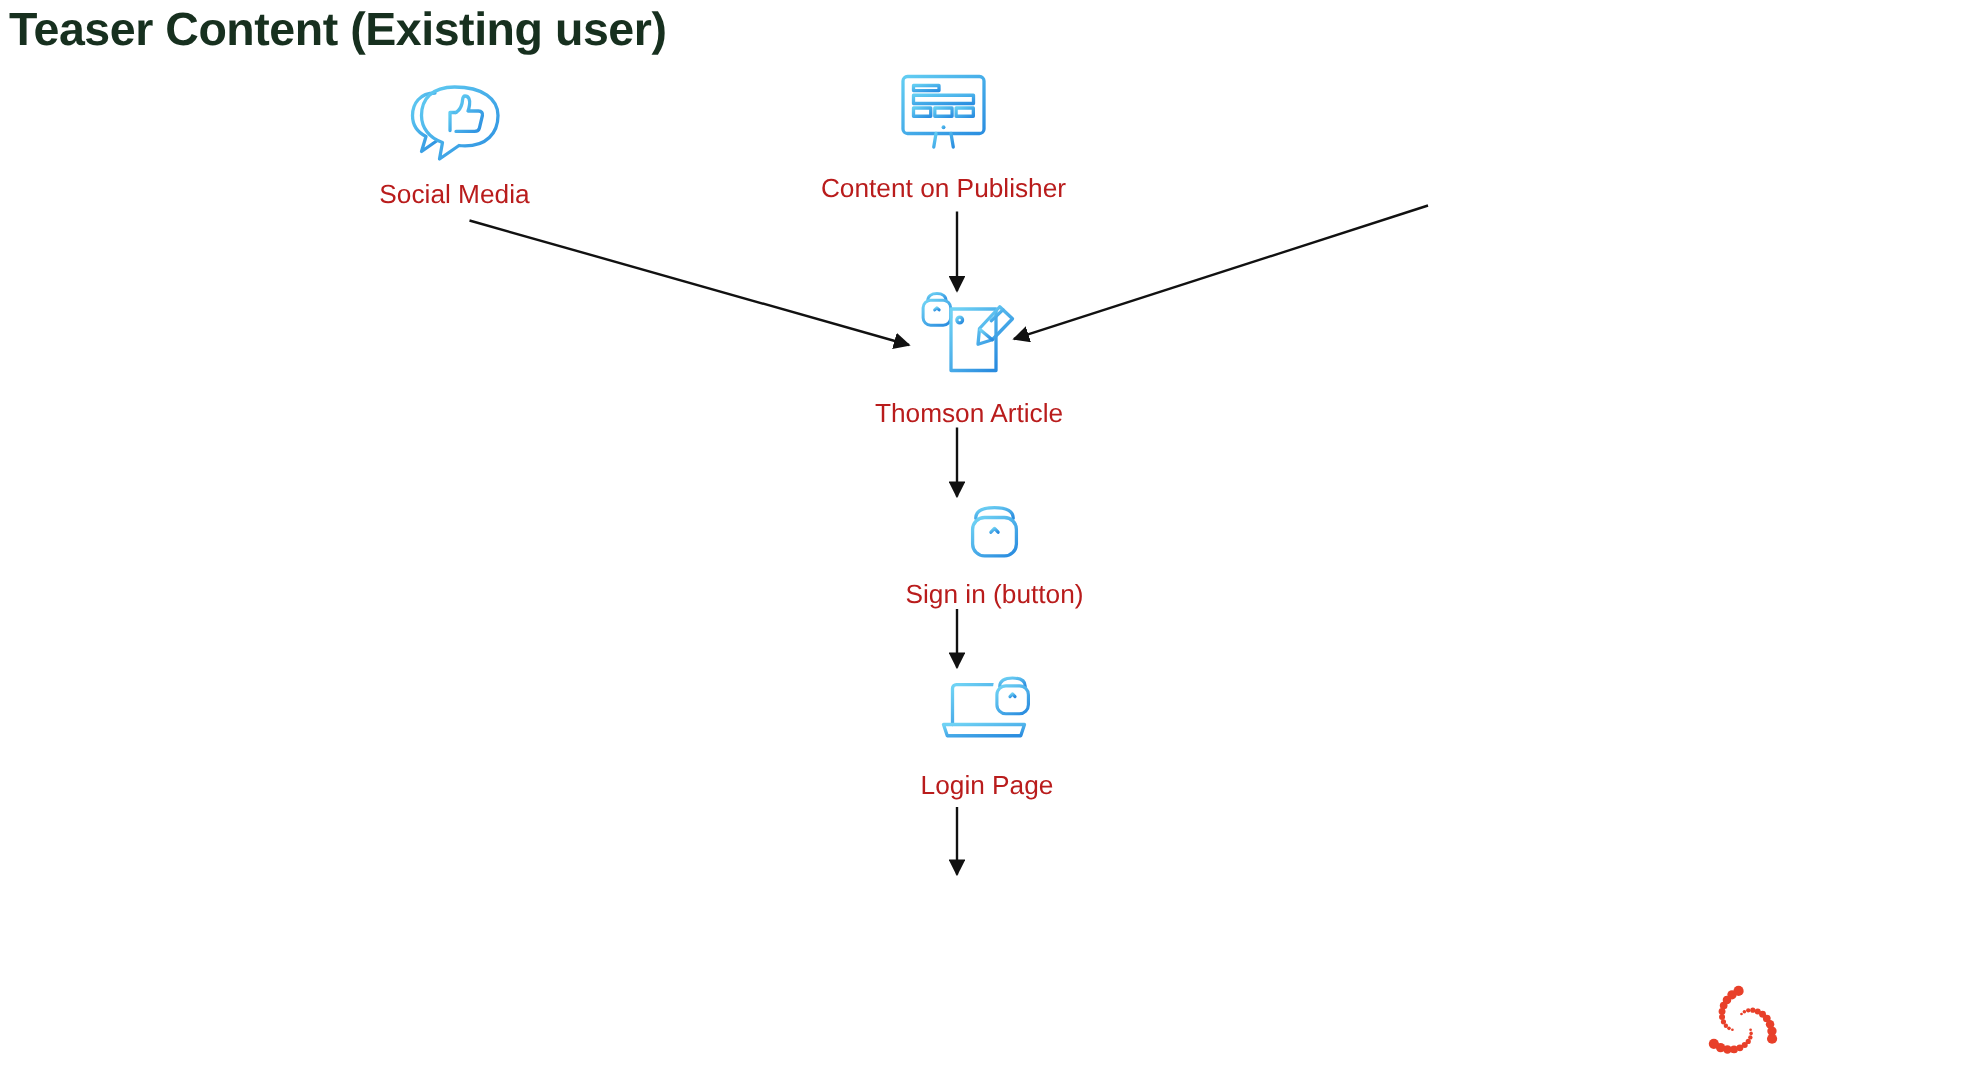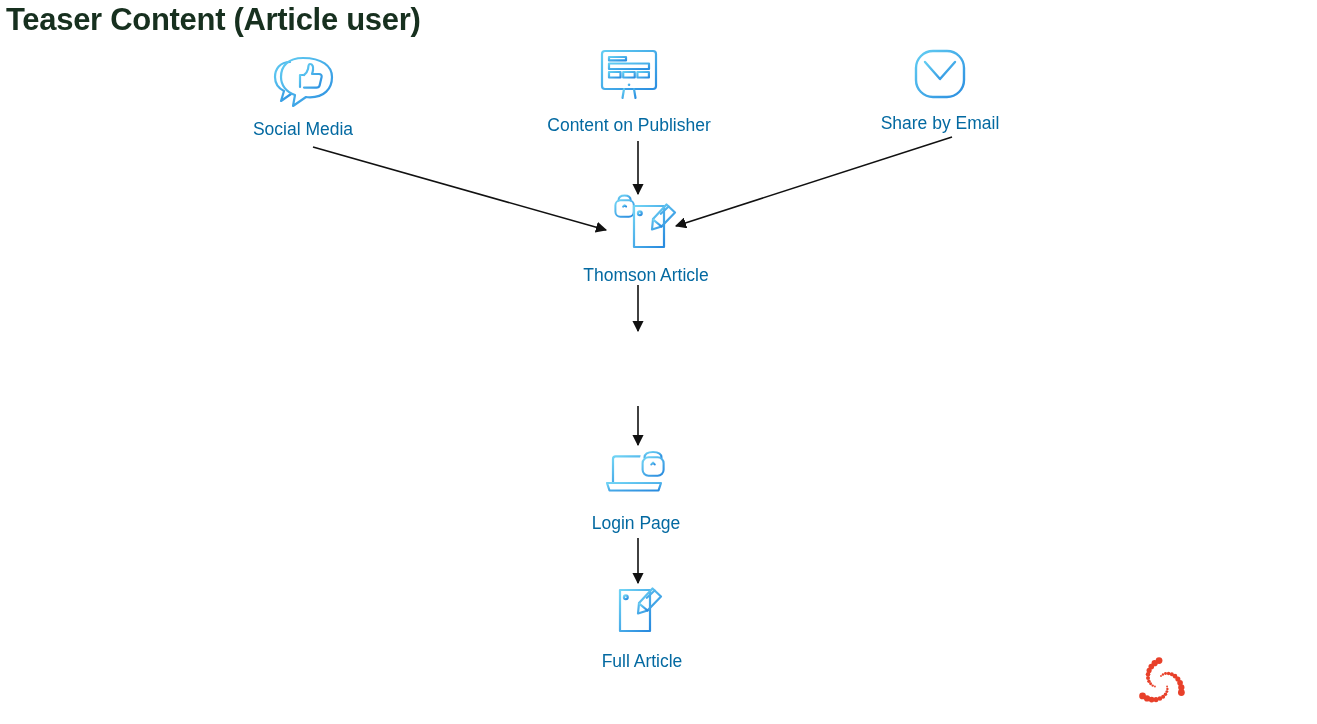--- a/index.html
+++ b/index.html
@@ -50,32 +50,32 @@
     flex-direction: column;
     align-items: center;
   }
   .node-icon {
     display: block;
     line-height: 0;
   }
   .node-label {
     margin-top: 7px;
     font-size: 17.5px;
-    color: #0369a1;
+    color: #b91c1c;
     white-space: nowrap;
     text-align: center;
   }
 
   
   #node-social        { left: 248px; top: 52px;  width: 110px; }
   #node-publisher     { left: 544px; top: 46px;  width: 170px; }
   #node-email         { left: 876px; top: 46px;  width: 128px; }
   #node-teaser        { left: 585px; top: 194px; width: 122px; }
   #node-signin        { left: 596px; top: 336px; width: 134px; }
-  #node-login         { left: 588px; top: 447px; width: 96px; align-items: center;  }
+  #node-login         { left: 610px; top: 447px; width: 96px; align-items: center;  }
   #node-full          { left: 598px; top: 585px; width: 88px;  }
 
   #node-social    .node-label { margin-top: 9px; }
   #node-email     .node-label { margin-top: 11px; }
   #node-teaser    .node-label { margin-top: 11px; }
   #node-signin    .node-label { margin-top: 12px; }
   #node-login     .node-label { margin-top: 14px; }
   #node-full      .node-label { margin-top: 14px; }
 
   
@@ -101,21 +101,21 @@
   .tr-tm {
     font-size: 9px;
     vertical-align: super;
     font-weight: bold;
     letter-spacing: 0;
   }
 </style>
 </head>
 <body>
 
-<div id="page-title">Teaser Content (Article user)</div>
+<div id="page-title">Teaser Content (Existing user)</div>
 
 <div id="diagram">
 
   <svg id="arrow-layer" viewBox="0 0 1317 724" width="1317" height="724">
     <defs>
       <marker id="ah" viewBox="0 0 10 10" refX="9" refY="5" markerWidth="7" markerHeight="7" orient="auto-start-reverse">
         <path d="M 0 0 L 10 5 L 0 10 z" fill="#111111"></path>
       </marker>
       <linearGradient id="icoGrad" x1="0" y1="0" x2="1" y2="1">
         <stop offset="0%" stop-color="#62cdf2"></stop>
@@ -186,31 +186,20 @@
           <circle cx="31" cy="38.8" r="1.3" fill="url(#icoGrad)" stroke="none"></circle>
 
           <path d="M26 43 L24.5 52 M36 43 L37.5 52"></path>
           <line x1="19" y1="52.5" x2="43" y2="52.5"></line>
         </g>
       </svg>
     </span>
     <span class="node-label">Content on Publisher</span>
   </div>
 
-  <div class="node" id="node-email">
-    <span class="node-icon">
-      <svg width="56" height="56" viewBox="0 0 56 56">
-        <g fill="none" stroke="url(#icoGrad)" stroke-width="2.4" stroke-linecap="round" stroke-linejoin="round">
-          <rect x="4" y="5" width="48" height="46" rx="17"></rect>
-          <path d="M13 16 L28 33 L43 16"></path>
-        </g>
-      </svg>
-    </span>
-    <span class="node-label">Share by Email</span>
-  </div>
 
   <div class="node" id="node-teaser">
     <span class="node-icon">
       <svg width="72" height="60" viewBox="0 0 72 60">
         <g fill="none" stroke="url(#icoGradV)" stroke-width="2" stroke-linecap="round" stroke-linejoin="round">
 
           <path d="M8.5 6.5 C8.5 3.4 11 1.6 14.6 1.6 C18.2 1.6 20.7 3.4 20.7 6.5"></path>
           <rect x="5.4" y="6.2" width="18.4" height="16.6" rx="5"></rect>
           <path d="M14.6 11.8 L14.6 17.2"></path>
           <path d="M13.1 12.6 L14.6 11.2 L16.1 12.6"></path>
@@ -227,20 +216,33 @@
 
           <path d="M65 18.5 L56.5 10.5 L43 25 L42 35.5 L51.5 32.5 Z"></path>
           <path d="M51.5 32.5 L43.5 25.8"></path>
           <path d="M58.6 12.5 L50.8 19.8"></path>
         </g>
       </svg>
     </span>
     <span class="node-label">Thomson Article</span>
   </div>
 
+  <div class="node" id="node-signin">
+    <span class="node-icon">
+      <svg width="36" height="38" viewBox="0 0 36 38">
+        <g fill="none" stroke="url(#icoGradV)" stroke-width="2.2" stroke-linecap="round" stroke-linejoin="round">
+          <path d="M5.5 9.5 C5.5 5 9.5 2.4 18 2.4 C26.5 2.4 30.5 5 30.5 9.5"></path>
+          <rect x="3.4" y="9" width="29.2" height="25.6" rx="8"></rect>
+          <path d="M18 17.4 L18 25.8"></path>
+          <path d="M15.6 18.8 L18 16.3 L20.4 18.8"></path>
+        </g>
+      </svg>
+    </span>
+    <span class="node-label">Sign in (button)</span>
+  </div>
 
   <div class="node" id="node-login">
     <span class="node-icon">
       <svg width="62" height="52" viewBox="0 0 62 52">
         <g fill="none" stroke="url(#icoGradV)" stroke-width="2.2" stroke-linecap="round" stroke-linejoin="round">
 
           <path d="M8 36 L8 12 A2.6 2.6 0 0 1 10.6 9.4 L44 9.4"></path>
           <path d="M50 20 L50 36"></path>
 
           <path d="M2 36 L56 36 L53.5 43.5 L4.5 43.5 Z"></path>
@@ -253,39 +255,20 @@
           <path d="M39.5 10.6 C39.5 7 42.6 5 48 5 C53.4 5 56.5 7 56.5 10.6"></path>
           <rect x="37.6" y="10.2" width="21" height="18.6" rx="6"></rect>
           <path d="M48 16.3 L48 22.4"></path>
           <path d="M46.3 17.4 L48 15.6 L49.7 17.4"></path>
         </g>
       </svg>
     </span>
     <span class="node-label">Login Page</span>
   </div>
 
-  <div class="node" id="node-full">
-    <span class="node-icon">
-      <svg width="52" height="52" viewBox="0 0 52 52">
-        <g fill="none" stroke="url(#icoGradV)" stroke-width="2.2" stroke-linecap="round" stroke-linejoin="round">
-          <rect x="4" y="5" width="30" height="41"></rect>
-          <circle cx="9.8" cy="12.3" r="1.9"></circle>
-          <line x1="9" y1="19" x2="28" y2="19"></line>
-          <line x1="9" y1="23" x2="28" y2="23"></line>
-          <line x1="9" y1="27" x2="28" y2="27"></line>
-          <line x1="9" y1="31" x2="28" y2="31"></line>
-          <line x1="9" y1="35" x2="22" y2="35"></line>
-          <path d="M45 11.5 L36.5 3.5 L23 18 L22 28.5 L31.5 25.5 Z"></path>
-          <path d="M31.5 25.5 L23.5 18.8"></path>
-          <path d="M38.6 5.5 L30.8 12.8"></path>
-        </g>
-      </svg>
-    </span>
-    <span class="node-label">Full Article</span>
-  </div>
 </div>
 
 <div id="tr-logo">
   <span>
     <svg width="56" height="56" viewBox="0 0 56 56" id="tr-dots">
         <circle cx="28.00" cy="21.00" r="0.90" fill="#e8402a"></circle>
         <circle cx="29.93" cy="19.49" r="1.18" fill="#e8402a"></circle>
         <circle cx="32.51" cy="18.58" r="1.46" fill="#e8402a"></circle>
         <circle cx="35.55" cy="18.46" r="1.73" fill="#e8402a"></circle>
         <circle cx="38.81" cy="19.28" r="2.01" fill="#e8402a"></circle>

